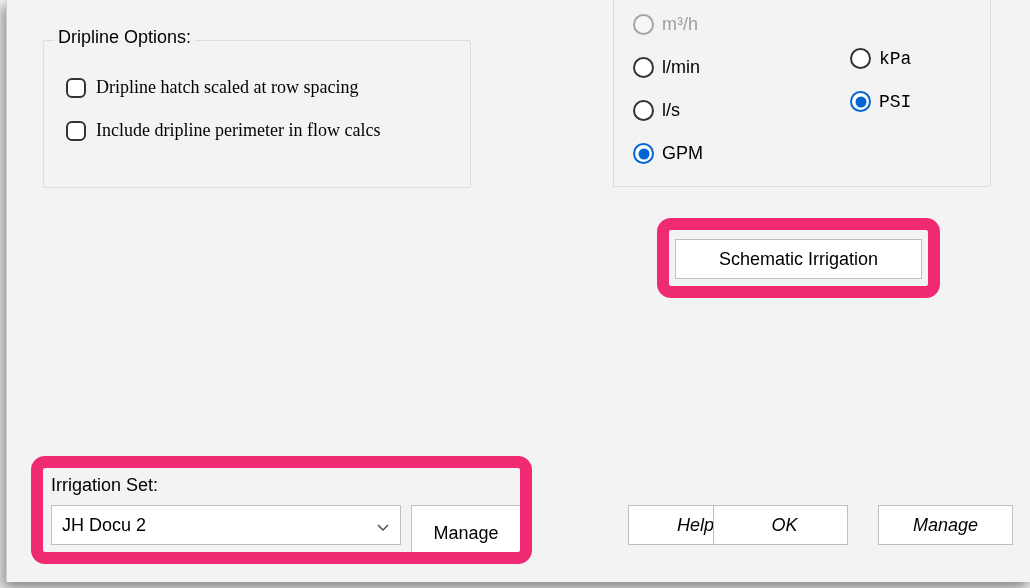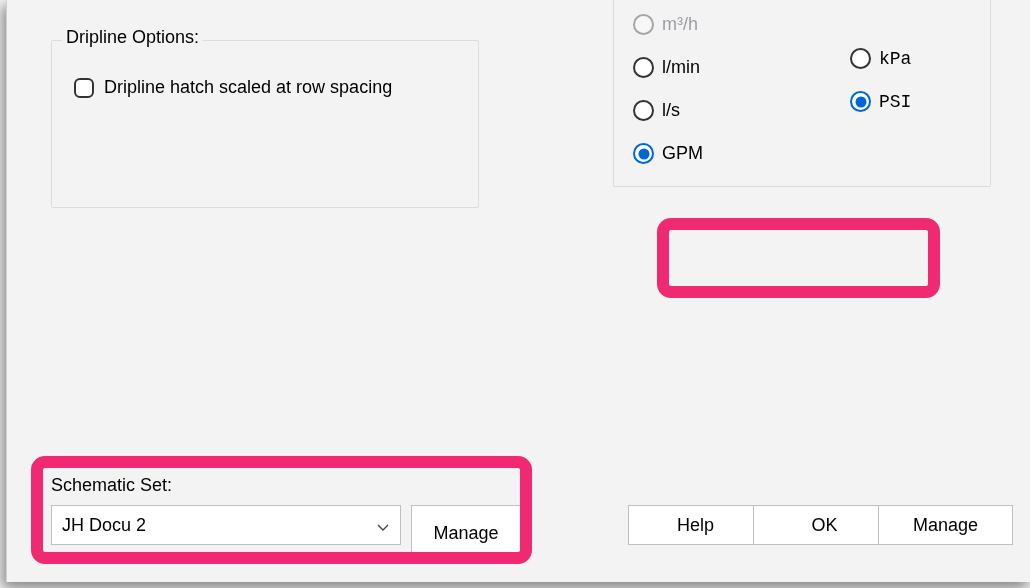--- a/index.html
+++ b/index.html
@@ -21,24 +21,24 @@
     right: 0;
     bottom: 6px;
     background: #f3f3f3;
     border-left: 1px solid #d0d0d0;
     box-shadow: -6px 6px 12px rgba(0,0,0,0.25), 0 6px 12px rgba(0,0,0,0.25);
   }
 
   
   .fieldset {
     position: absolute;
-    left: 44px;
+    left: 36px;
     top: 40px;
     width: 428px;
-    height: 168px;
+    height: 148px;
     border: 1px solid #dcdcdc;
     border-radius: 2px;
   }
   .fieldset-legend {
     position: absolute;
     top: -14px;
     left: 10px;
     background: #f3f3f3;
     padding: 0 4px;
     font-size: 18px;
@@ -48,20 +48,21 @@
     align-items: center;
     gap: 10px;
   }
   .checkbox-stack {
     position: absolute;
     left: 22px;
     top: 36px;
     display: flex;
     flex-direction: column;
     gap: 22px;
+    font-family: Liberation Serif, serif;
   }
   .checkbox {
     width: 20px;
     height: 20px;
     border: 2px solid #333;
     border-radius: 6px;
     background: #fff;
     display: inline-block;
     flex-shrink: 0;
   }
@@ -208,38 +209,43 @@
     width: 110px;
     height: 56px;
   }
 
   
   .bottom-btn {
     position: absolute;
     top: 505px;
     width: 135px;
     height: 40px;
+    font-style: italic;
   }
   .btn-help   { left: 621px; }
-  .btn-ok     { left: 746px; padding-left: 8px; }
+  .btn-ok     { left: 706px; padding-left: 8px; }
   .btn-cancel { left: 871px; }
 
 </style>
 </head>
 <body>
 
 <div class="dialog">
 
   <div class="fieldset">
     <span class="fieldset-legend">Dripline Options:</span>
     <div class="checkbox-stack">
       <label class="checkbox-row">
         <span class="checkbox"></span>
         <span>Dripline hatch scaled at row spacing</span>
       </label>
+      <label class="checkbox-row">
+        <span class="checkbox"></span>
+        <span>Include dripline perimeter in flow calcs</span>
+      </label>
     </div>
   </div>
 
   <div class="unit-border-left"></div>
   <div class="unit-border-right"></div>
   <div class="unit-border-bottom"></div>
 
   <div class="unit-col flow-col">
     <label class="radio-row radio-ghost">
       <span class="radio"></span>
@@ -263,22 +269,25 @@
     <label class="radio-row">
       <span class="radio"></span>
       <span>kPa</span>
     </label>
     <label class="radio-row">
       <span class="radio selected"></span>
       <span>PSI</span>
     </label>
   </div>
 
-
-  <div class="pref-label">Schematic Set:</div>
+  <button class="btn right-btn btn-schematic">
+    <span>Schematic Irrigation</span>
+  </button>
+
+  <div class="pref-label">Irrigation Set:</div>
   <div class="pref-select">
     <span>JH Docu 2</span>
     <span class="chev">
       <svg viewBox="0 0 14 14" width="14" height="14">
           <path d="M2 5 L7 10 L12 5" fill="none" stroke="#444" stroke-width="1.4"></path>
         </svg>
     </span>
   </div>
   <button class="btn manage-btn">
     <span>Manage</span>

